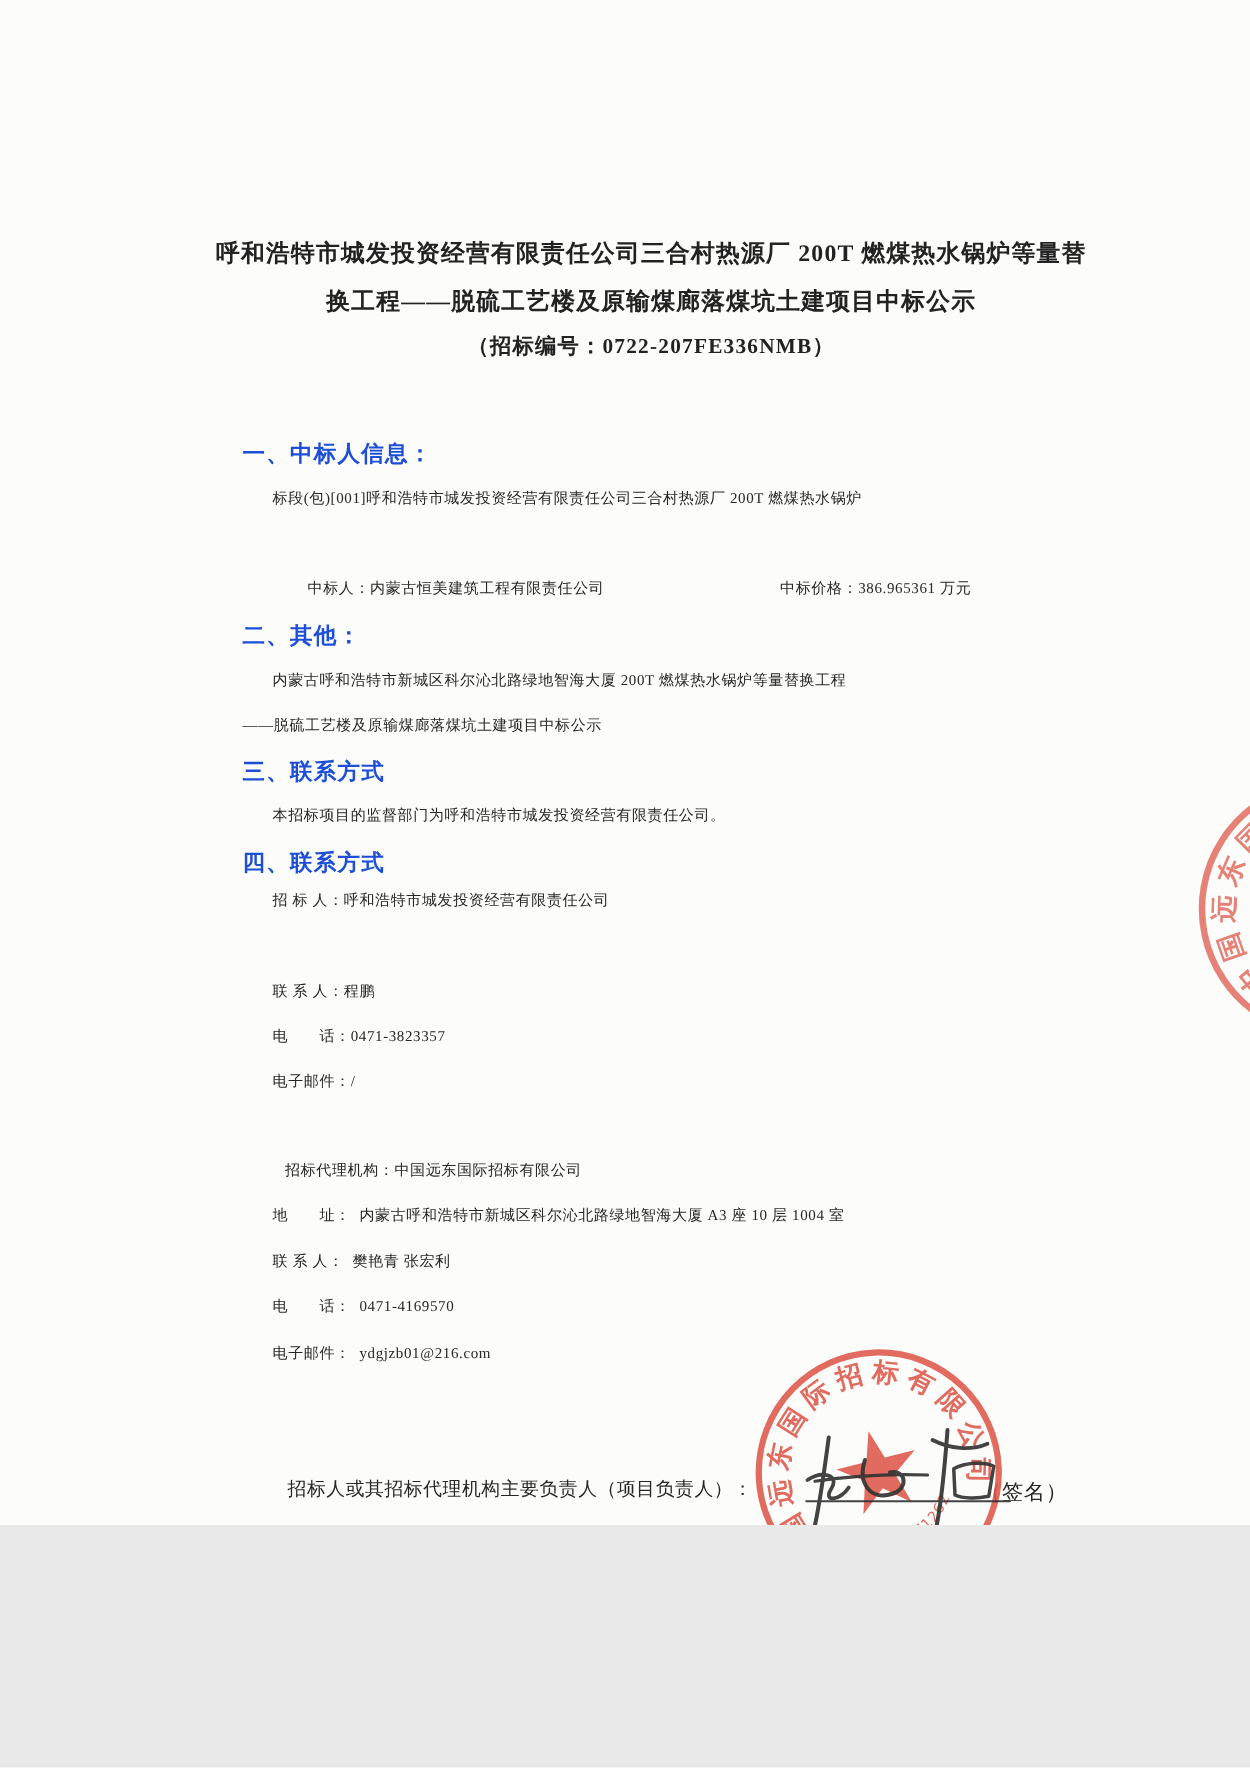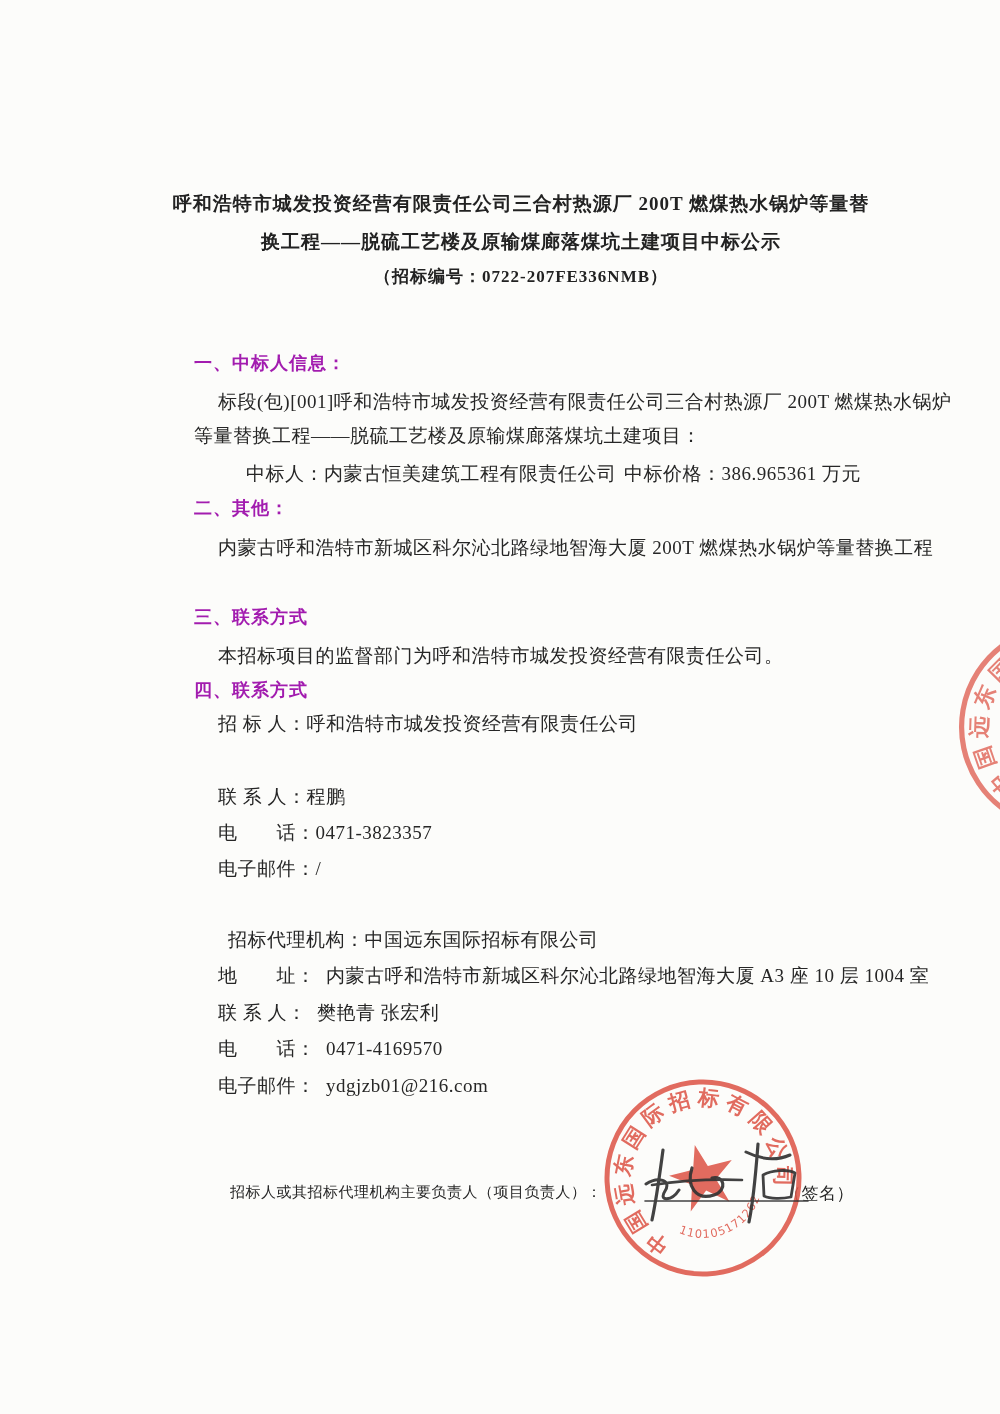--- a/index.html
+++ b/index.html
@@ -3,43 +3,43 @@
 <meta charset="utf-8">
 <style>
   html,body{margin:0;padding:0;}
   body{
     width:1000px;height:1414px;
     background:#e9e9e9;
     font-family:"Liberation Serif", serif;
   }
   .page{
     position:relative;
-    width:1000px;height:1414px;
+    width:1000px;height:1220px;
     background:#fcfcfa;
     overflow:hidden;
   }
   .line{
     position:absolute;
     white-space:pre;
     color:#262626;
     line-height:1;
     letter-spacing:0.5px;
   }
   .title-line{
     left:21px;width:1000px;text-align:center;
     font-size:19px;font-weight:700;letter-spacing:1px;color:#222;
   }
   .subtitle-line{
     left:21px;width:1000px;text-align:center;
     font-size:17px;font-weight:700;letter-spacing:1px;color:#222;
   }
   .heading{
-    font-size:18px;font-weight:700;color:#a21caf;letter-spacing:1px;
+    font-size:18px;font-weight:700;color:#1d4ed8;letter-spacing:1px;
   }
-  .body-text{ font-size:19px; }
+  .body-text{ font-size:12px; }
   .seal-svg{ position:absolute; pointer-events:none; }
   .seal-name{
     font-family:"Liberation Serif", serif;
     font-weight:600;
     fill:#dd5244;
   }
   .seal-num{
     font-family:"DejaVu Sans", sans-serif;
     fill:#dd5244;
   }
@@ -49,26 +49,26 @@
 <body>
 
 <div class="page">
 
   <div class="line title-line" style="top:194px">呼和浩特市城发投资经营有限责任公司三合村热源厂 200T 燃煤热水锅炉等量替</div>
   <div class="line title-line" style="top:232px">换工程——脱硫工艺楼及原输煤廊落煤坑土建项目中标公示</div>
   <div class="line subtitle-line" style="top:268px">（招标编号：0722-207FE336NMB）</div>
 
   <div class="line heading" style="top:354px;left:194px">一、中标人信息：</div>
   <div class="line body-text" style="top:392px;left:218px">标段(包)[001]呼和浩特市城发投资经营有限责任公司三合村热源厂 200T 燃煤热水锅炉</div>
-  <div class="line body-text" style="top:426px;left:194px">等量替换工程——脱硫工艺楼及原输煤廊落煤坑土建项目：</div>
   <div class="line body-text" style="top:464px;left:246px">中标人：内蒙古恒美建筑工程有限责任公司</div>
   <div class="line body-text" style="top:464px;left:624px">中标价格：386.965361 万元</div>
 
   <div class="line heading" style="top:499px;left:194px">二、其他：</div>
   <div class="line body-text" style="top:538px;left:218px">内蒙古呼和浩特市新城区科尔沁北路绿地智海大厦 200T 燃煤热水锅炉等量替换工程</div>
+  <div class="line body-text" style="top:574px;left:194px">——脱硫工艺楼及原输煤廊落煤坑土建项目中标公示</div>
 
   <div class="line heading" style="top:608px;left:194px">三、联系方式</div>
   <div class="line body-text" style="top:646px;left:218px">本招标项目的监督部门为呼和浩特市城发投资经营有限责任公司。</div>
 
   <div class="line heading" style="top:681px;left:194px">四、联系方式</div>
 
   <div class="line body-text" style="top:714px;left:218px">招 标 人：呼和浩特市城发投资经营有限责任公司</div>
   <div class="line body-text" style="top:787px;left:218px">联 系 人：程鹏</div>
   <div class="line body-text" style="top:823px;left:218px">电　　话：0471-3823357</div>
   <div class="line body-text" style="top:859px;left:218px">电子邮件：/</div>

